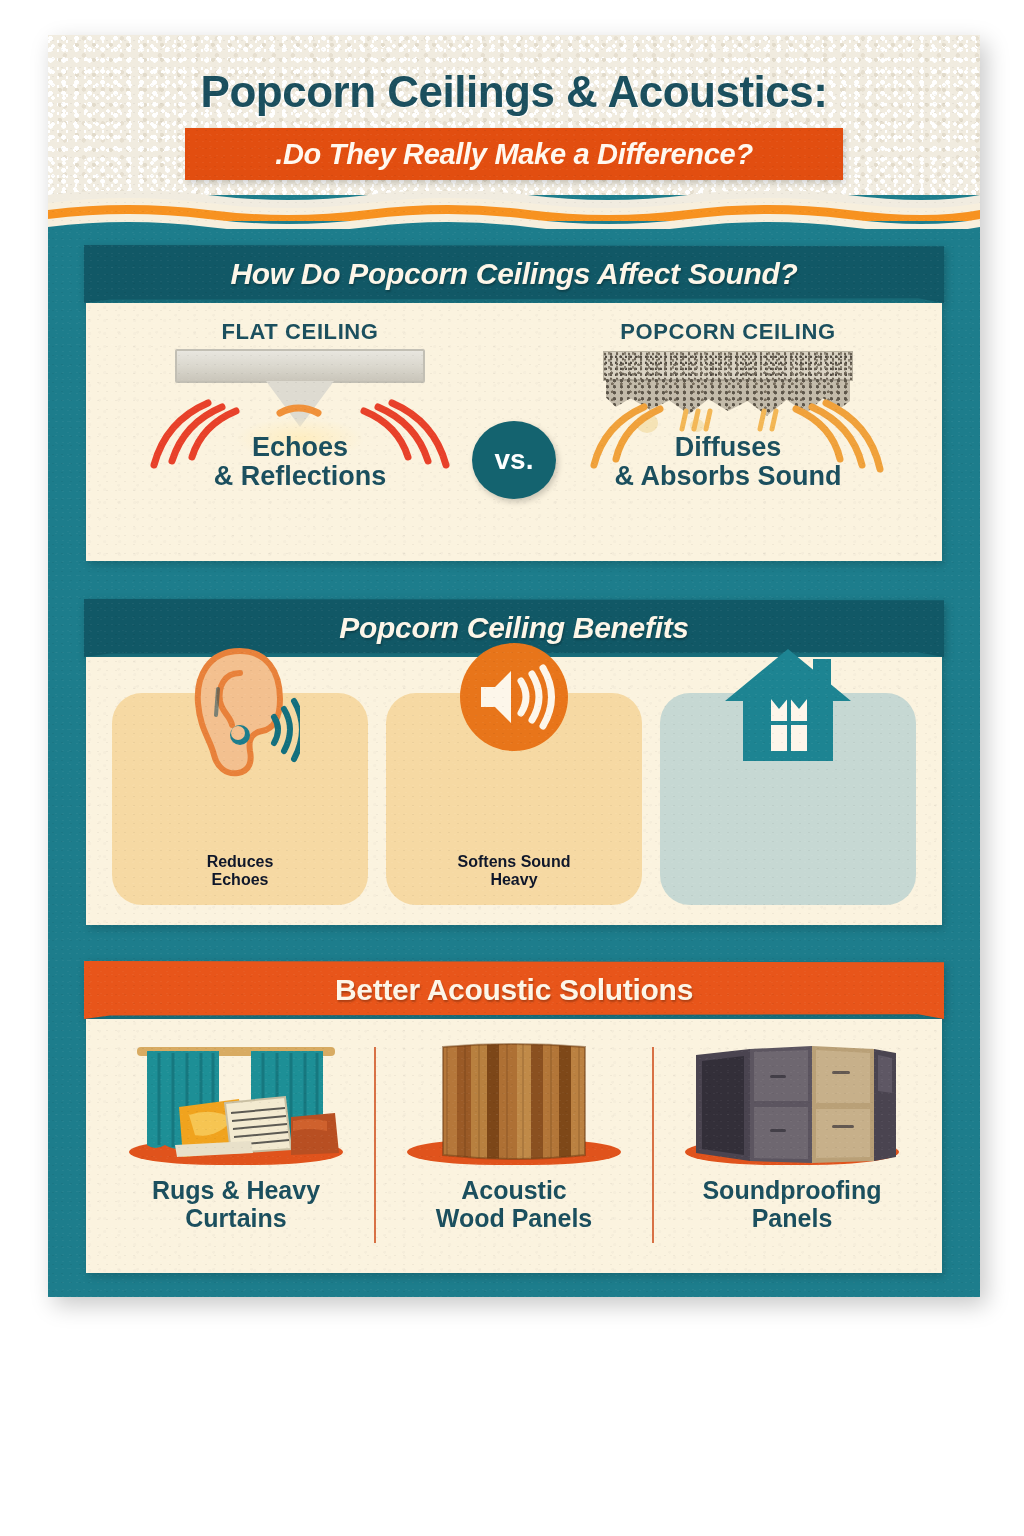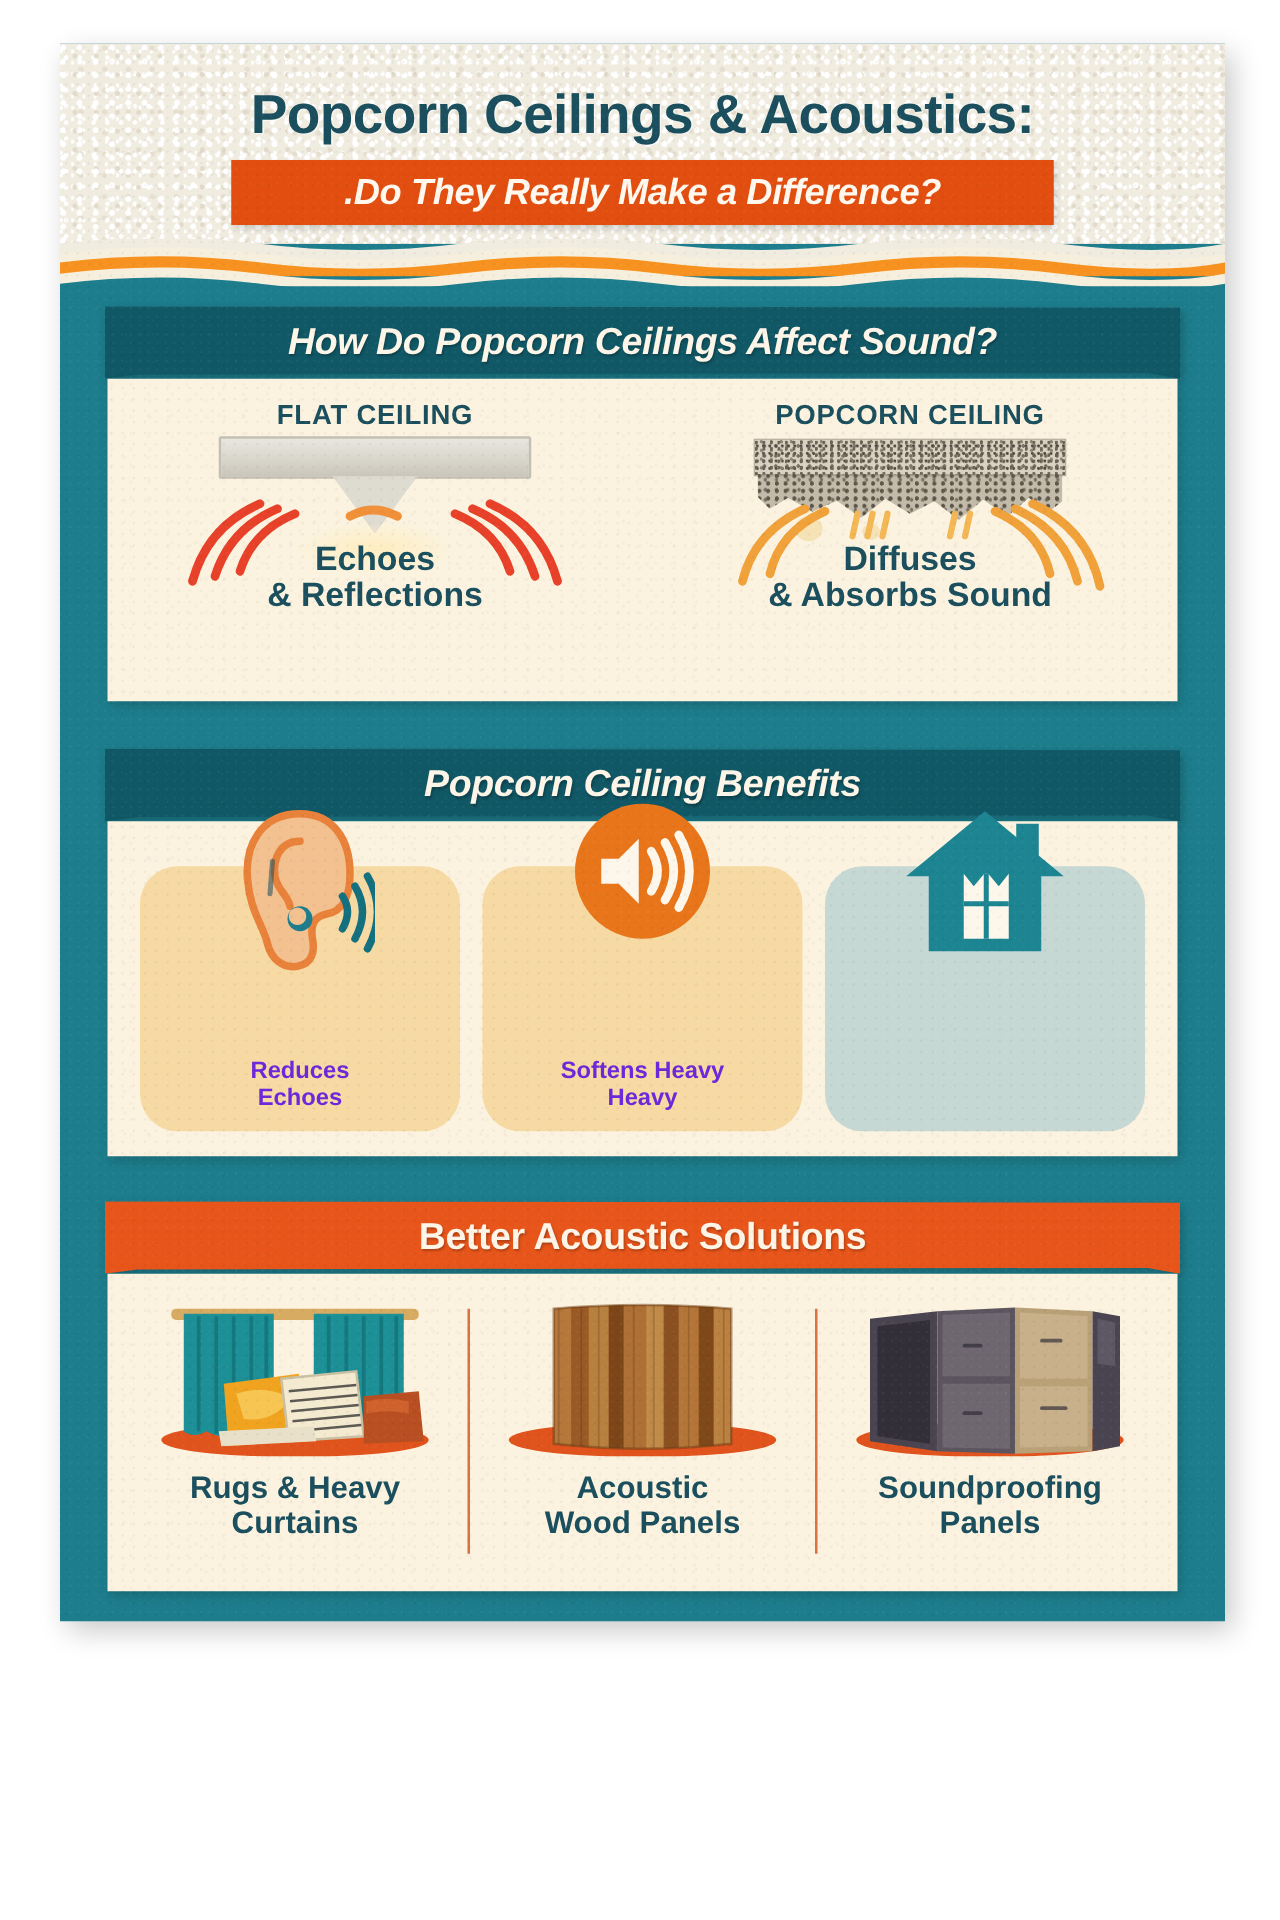--- a/index.html
+++ b/index.html
@@ -196,21 +196,21 @@
   .benefits { height: 268px; display: flex; align-items: flex-end; gap: 18px; padding: 0 26px 20px; }
   .bcard {
     flex: 1; position: relative; height: 212px;
     border-radius: 30px;
     display: flex; flex-direction: column; justify-content: flex-end;
     align-items: center; padding-bottom: 16px;
   }
   .bcard.peach { background: #f6d9a3; }
   .bcard.bluegray { background: #c6d8d3; }
   .bcard-label {
-    color: #6d28d9; font-size: 19px; font-weight: bold; line-height: 1.12;
+    color: #0f172a; font-size: 16px; font-weight: bold; line-height: 1.12;
     text-align: center; position: relative; z-index: 2;
   }
   .bicon { position:absolute; top:-50px; left:50%; transform:translateX(-50%); }
 
   .ear-wrap { width: 120px; height: 140px; }
   .spk-circle {
     width: 108px; height: 108px; border-radius: 50%;
     background: #e8751a;
     display:flex; align-items:center; justify-content:center;
   }
@@ -278,20 +278,23 @@
             </g>
             <path d="M140,36 Q158,26 178,36" fill="none" stroke="#f0913a" stroke-width="7" stroke-linecap="round"></path>
           </svg>
         </div>
         <div class="cmp-caption">
           <div>Echoes</div>
           <div>&amp; Reflections</div>
         </div>
       </div>
 
+      <div class="vs-badge">
+        <span>vs.</span>
+      </div>
 
       <div class="cmp-col">
         <div class="cmp-label">POPCORN CEILING</div>
         <div class="cmp-art">
           <div class="pop-slab"></div>
           <div class="pop-drip"></div>
           <div class="pop-pc" style="left:122px;top:64px;width:22px;height:20px;"></div>
           <div class="pop-pc" style="left:176px;top:70px;width:14px;height:13px;"></div>
           <svg width="320" height="112" viewBox="0 0 320 112" style="position:absolute;left:50%;top:34px;transform:translateX(-50%);">
             <g fill="none" stroke="#f0a13a" stroke-width="7" stroke-linecap="round">
@@ -355,21 +358,21 @@
               <path d="M10,26 L24,26 L40,10 L40,62 L24,46 L10,46 Z" fill="#fdf6ea"></path>
               <g fill="none" stroke="#fdf6ea" stroke-width="7" stroke-linecap="round">
                 <path d="M50,20 Q60,36 50,52"></path>
                 <path d="M61,13 Q75,36 61,59"></path>
                 <path d="M72,7 Q89,36 72,65"></path>
               </g>
             </svg>
           </div>
         </div>
         <div class="bcard-label">
-          <div>Softens Heavy</div>
+          <div>Softens Sound</div>
           <div>Heavy</div>
         </div>
       </div>
 
       <div class="bcard bluegray">
         <div class="bicon house-wrap">
           <svg width="134" height="132" viewBox="0 0 134 132">
             <path d="M67,6 L130,58 L112,58 L112,118 L22,118 L22,58 L4,58 Z" fill="#1d8492"></path>
             <rect x="92" y="16" width="18" height="30" fill="#1d8492"></rect>
             <rect x="50" y="56" width="36" height="52" fill="#fdf6ea"></rect>

